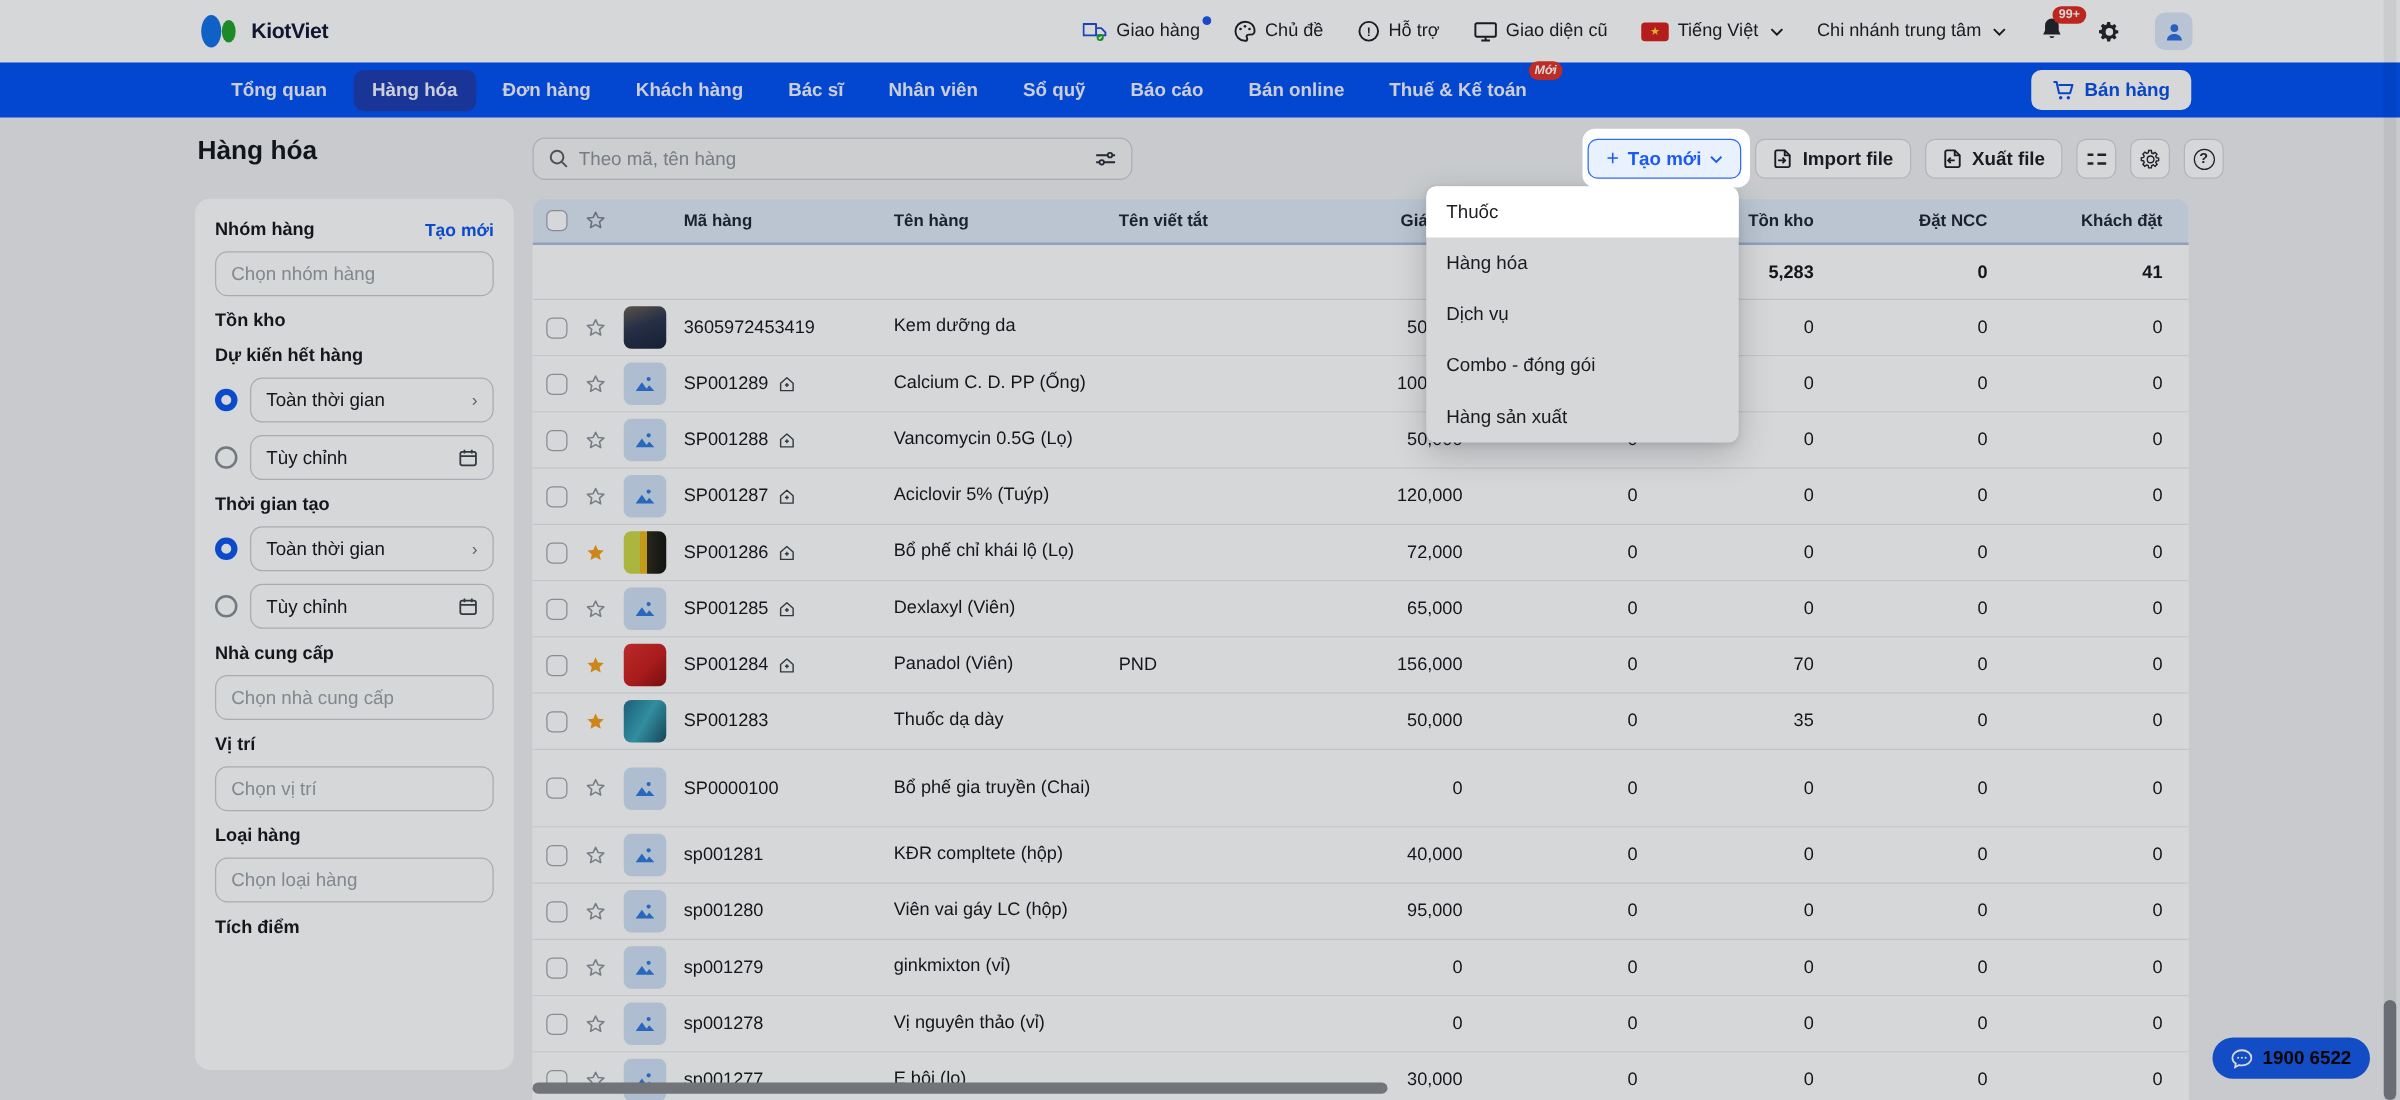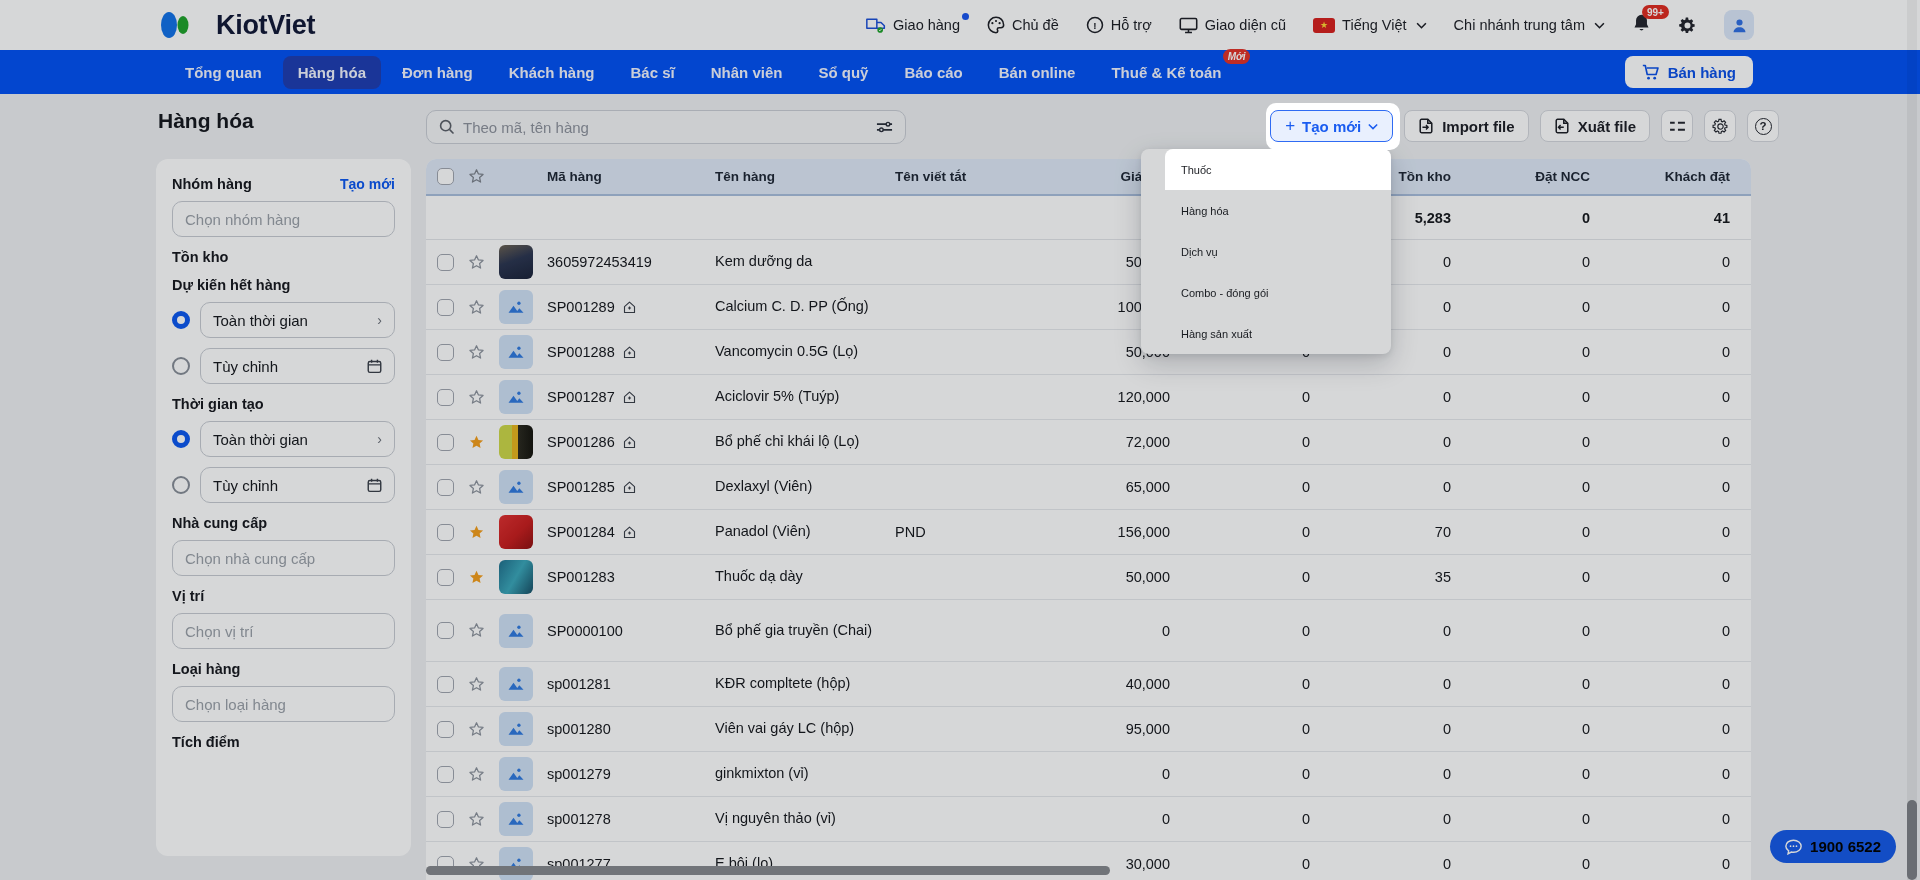--- a/index.html
+++ b/index.html
@@ -4,21 +4,21 @@
 <style>
   * { margin:0; padding:0; box-sizing:border-box; }
   html,body { width:1920px; height:880px; overflow:hidden; }
   body { font-family:"Liberation Sans","DejaVu Sans",sans-serif; color:#15171c; }
   .canvas { position:relative; width:1920px; height:880px; background:#eef0f2; overflow:hidden; }
 
   
   .topbar { position:absolute; left:0; top:0; width:1920px; height:50px; background:#ffffff;
             display:flex; align-items:center; justify-content:space-between; padding:0 166px 0 158px; }
   .brand { display:flex; align-items:center; gap:9px; cursor:pointer; }
-  .brand-name { font-size:27px; font-weight:800; color:#101736; letter-spacing:-0.3px;margin-left:15px; }
+  .brand-name { font-size:17px; font-weight:800; color:#101736; letter-spacing:-0.3px; }
   .topbar-right { display:flex; align-items:center; gap:27px; }
   .toplink { display:flex; align-items:center; gap:7px; font-size:14.5px; color:#1b1d24; cursor:pointer; position:relative; }
   .notif-dot { position:absolute; top:-4px; right:-9px; width:7px; height:7px; border-radius:50%; background:#1a56f0; }
   .chev { margin-left:2px; }
   .flag { width:22px; height:15px; border-radius:3px; background:#d8201d; display:flex; align-items:center; justify-content:center;
           color:#ffd633; font-size:9px; }
   .bell-wrap { position:relative; cursor:pointer; }
   .badge-99 { position:absolute; top:-8px; left:10px; background:#e02b20; color:#fff; font-size:10px; font-weight:700;
               padding:1.5px 5px; border-radius:9px; }
   .avatar { width:30px; height:30px; border-radius:8px; background:#dbe7f9; display:flex; align-items:center; justify-content:center; cursor:pointer; }
@@ -50,21 +50,21 @@
               border-radius:10px; padding:0 12px; font-size:15px; cursor:pointer; background:#fff; }
   .opt-row { display:flex; align-items:center; gap:10px; margin-bottom:10px; }
   .radio { width:18px; height:18px; border-radius:50%; flex:0 0 18px; background:#fff; }
   .radio.on { border:5.5px solid #0b57f0; }
   .radio.off { border:2px solid #878d97; }
   .opt-box { flex:1; display:flex; align-items:center; justify-content:space-between; height:36px; border:1px solid #c7cbd2;
              border-radius:10px; padding:0 12px; font-size:15px; background:#fff; cursor:pointer; }
   .opt-arrow { color:#6b7079; font-size:14px; }
 
   
-  .toolbar { position:absolute; left:426px; top:110px; width:1353px; height:34px; display:flex; align-items:flex-start; }
+  .toolbar { position:absolute; left:426px; top:110px; width:1353px; height:34px; display:flex; align-items:center; }
   .searchbox { width:480px; height:34px; background:#f3f4f6; border:1px solid #c9cdd4; border-radius:10px;
                display:flex; align-items:center; padding:0 12px; gap:8px; }
   .searchbox input { flex:1; border:none; background:transparent; outline:none; font-size:15px; font-family:inherit; color:#16181e; }
   .searchbox input::placeholder { color:#8d929c; }
   .tool-right { margin-left:auto; display:flex; align-items:center; gap:11px; }
   .halo { position:absolute; left:1266px; top:103px; width:134px; height:47px; background:#ffffff; border-radius:10px; z-index:55; }
   .create-btn { position:relative; z-index:60; height:32px; display:flex; align-items:center; gap:7px; padding:0 14px;
                 background:#e9f0fe; border:1px solid #2f6bf3; border-radius:8px; color:#1a5cf0; font-size:15px;
                 font-weight:600; font-family:inherit; cursor:pointer; }
   .gray-btn { height:32px; display:flex; align-items:center; gap:8px; padding:0 13px; background:#fff;
@@ -92,21 +92,21 @@
   .thumb.photo-bottles { background:linear-gradient(90deg,#cdd848 0%,#cdd848 38%,#e8b61e 38%,#e8b61e 55%,#2c2b20 55%,#15140e 100%); }
   .thumb.photo-red { background:linear-gradient(135deg,#e03030 0%,#c81d1d 55%,#8f1010 100%); }
   .thumb.photo-box { background:linear-gradient(120deg,#20708d 0%,#3aa7ba 50%,#174f66 100%); }
   .code { display:flex; align-items:center; gap:7px; white-space:nowrap; }
   .namecell { line-height:1.35; padding-right:10px; }
   .star-btn { cursor:pointer; display:flex; }
 
   
   .dropdown { position:absolute; left:1141px; top:149px; width:250px; background:#ffffff; border-radius:8px;
               box-shadow:0 10px 28px rgba(10,15,30,0.20), 0 2px 6px rgba(10,15,30,0.10); }
-  .dd-item { height:41px; display:flex; align-items:center; padding:0 16px; font-size:11px; color:#1b1d22; cursor:pointer;margin-left:24px; }
+  .dd-item { height:41px; display:flex; align-items:center; padding:0 16px; font-size:15px; color:#1b1d22; cursor:pointer; }
   .dd-item.spot { position:relative; z-index:60; background:#ffffff; border-radius:8px 8px 0 0; }
 
   
   .overlay { position:absolute; inset:0; background:rgba(13,16,22,0.17); z-index:50; pointer-events:none; }
   .support-pill { position:absolute; right:24px; bottom:17px; height:33px; background:#155ae8; border:none; border-radius:17px;
                   display:flex; align-items:center; gap:8px; padding:0 15px; color:#000000; font-size:15px; font-weight:700;
                   font-family:inherit; cursor:pointer; z-index:40; }
   .hscroll { position:absolute; left:426px; top:866px; width:684px; height:9px; border-radius:5px; background:#86888d; z-index:40; }
   .vtrack { position:absolute; right:3px; top:0; width:10px; height:880px; background:rgba(0,0,0,0.05); z-index:40; }
   .vthumb { position:absolute; right:3px; top:800px; width:10px; height:80px; border-radius:5px; background:#7e8086; z-index:41; }

